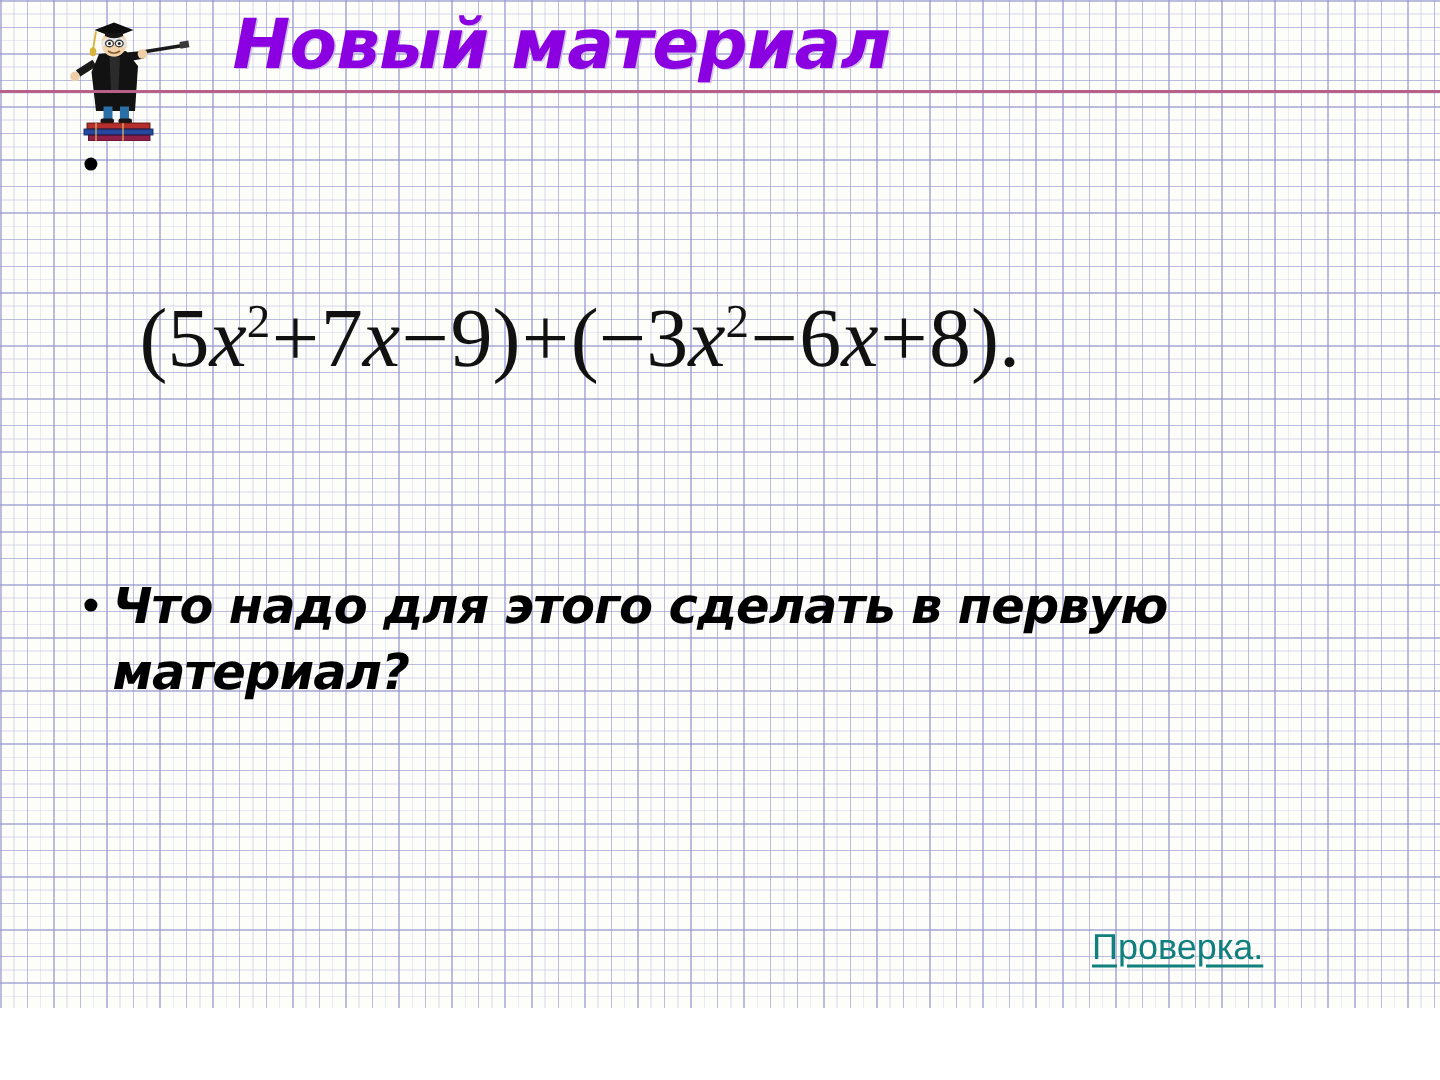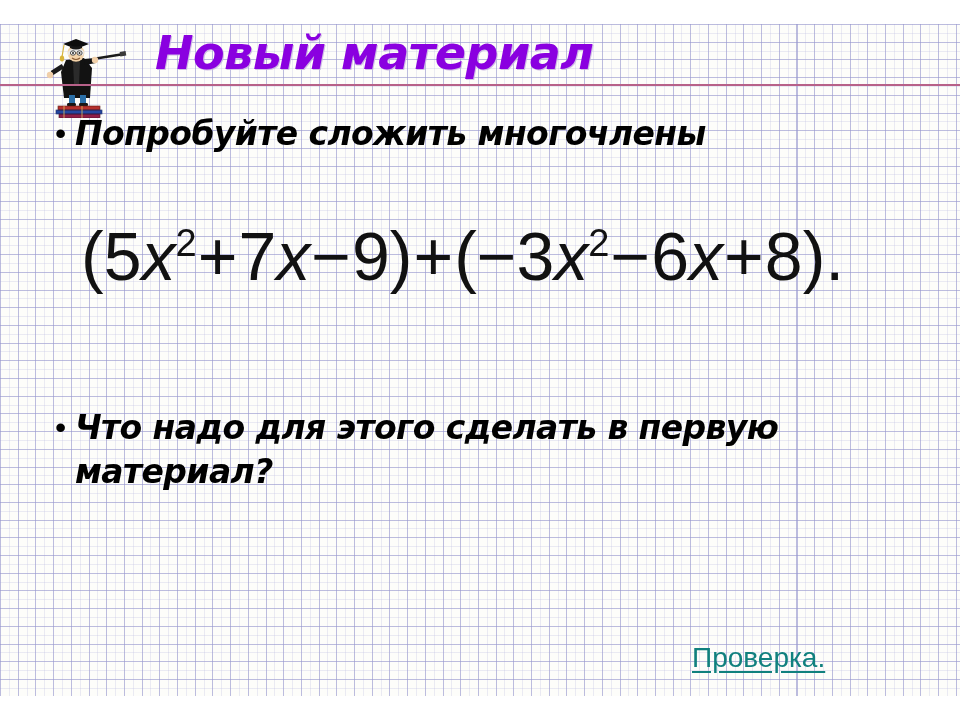--- a/index.html
+++ b/index.html
@@ -43,21 +43,20 @@
         rgba(0,0,0,0) 8.85px
       ),
       repeating-linear-gradient(
         to bottom,
         rgba(190,190,225,0.30) 0px,
         rgba(190,190,225,0.30) 1px,
         rgba(0,0,0,0) 1px,
         rgba(0,0,0,0) 8.85px
       );
     background-position: 0 0, 0 0, 0 0, 0 0;
-    margin-top: 24px;
   }
 
   
   #title-divider {
     position: absolute;
     left: 0;
     top: 60px;
     width: 960px;
     height: 2px;
     background: #b76189;
@@ -117,48 +116,48 @@
   }
   #bullet-2 {
     left: 55px;
     top: 382px;
     width: 760px;
   }
 
   
   #formula {
     position: absolute;
-    left: 81px;
+    left: 93px;
     top: 198px;
-    font-family: Liberation Sans, sans-serif;
-    font-size: 68px;
+    font-family: Liberation Serif, serif;
+    font-size: 56px;
     color: #111;
     white-space: nowrap;
     line-height: 1;
   }
   #formula .var {
     font-style: italic;
   }
   #formula sup {
     font-size: 0.56em;
     vertical-align: super;
     line-height: 0;
     font-style: normal;
   }
   #formula .op {
     padding: 0 1px;
   }
 
   
   #check-link {
     position: absolute;
-    left: 692px;
+    left: 728px;
     top: 618px;
     font-family: "Liberation Sans", sans-serif;
-    font-size: 28px;
+    font-size: 24px;
     color: #10807e;
     text-decoration: underline;
     text-underline-offset: 4px;
     cursor: pointer;
     white-space: nowrap;
     text-align: right;
   }
 </style>
 </head>
 <body>
@@ -208,21 +207,20 @@
       <line x1="34" y1="74" x2="34" y2="86" stroke="#e0c060" stroke-width="0.8"></line>
       <line x1="52" y1="74" x2="52" y2="86" stroke="#e0c060" stroke-width="0.8"></line>
     </svg>
   </div>
 
   <div id="slide-title">Новый материал</div>
   <div id="title-divider"></div>
 
   <div class="bullet-row" id="bullet-1">
     <span class="bullet-dot">•</span>
-    <span class="bullet-text">Попробуйте сложить многочлены</span>
   </div>
 
   <div id="formula">
     <span>(</span><span>5</span><span class="var">x</span><sup>2</sup><span class="op">+</span><span>7</span><span class="var">x</span><span class="op">−</span><span>9</span><span>)</span><span class="op">+</span><span>(</span><span>−</span><span>3</span><span class="var">x</span><sup>2</sup><span class="op">−</span><span>6</span><span class="var">x</span><span class="op">+</span><span>8</span><span>)</span><span>.</span>
   </div>
 
   <div class="bullet-row" id="bullet-2">
     <span class="bullet-dot">•</span>
     <span class="bullet-text">Что надо для этого сделать в первую материал?</span>
   </div>

